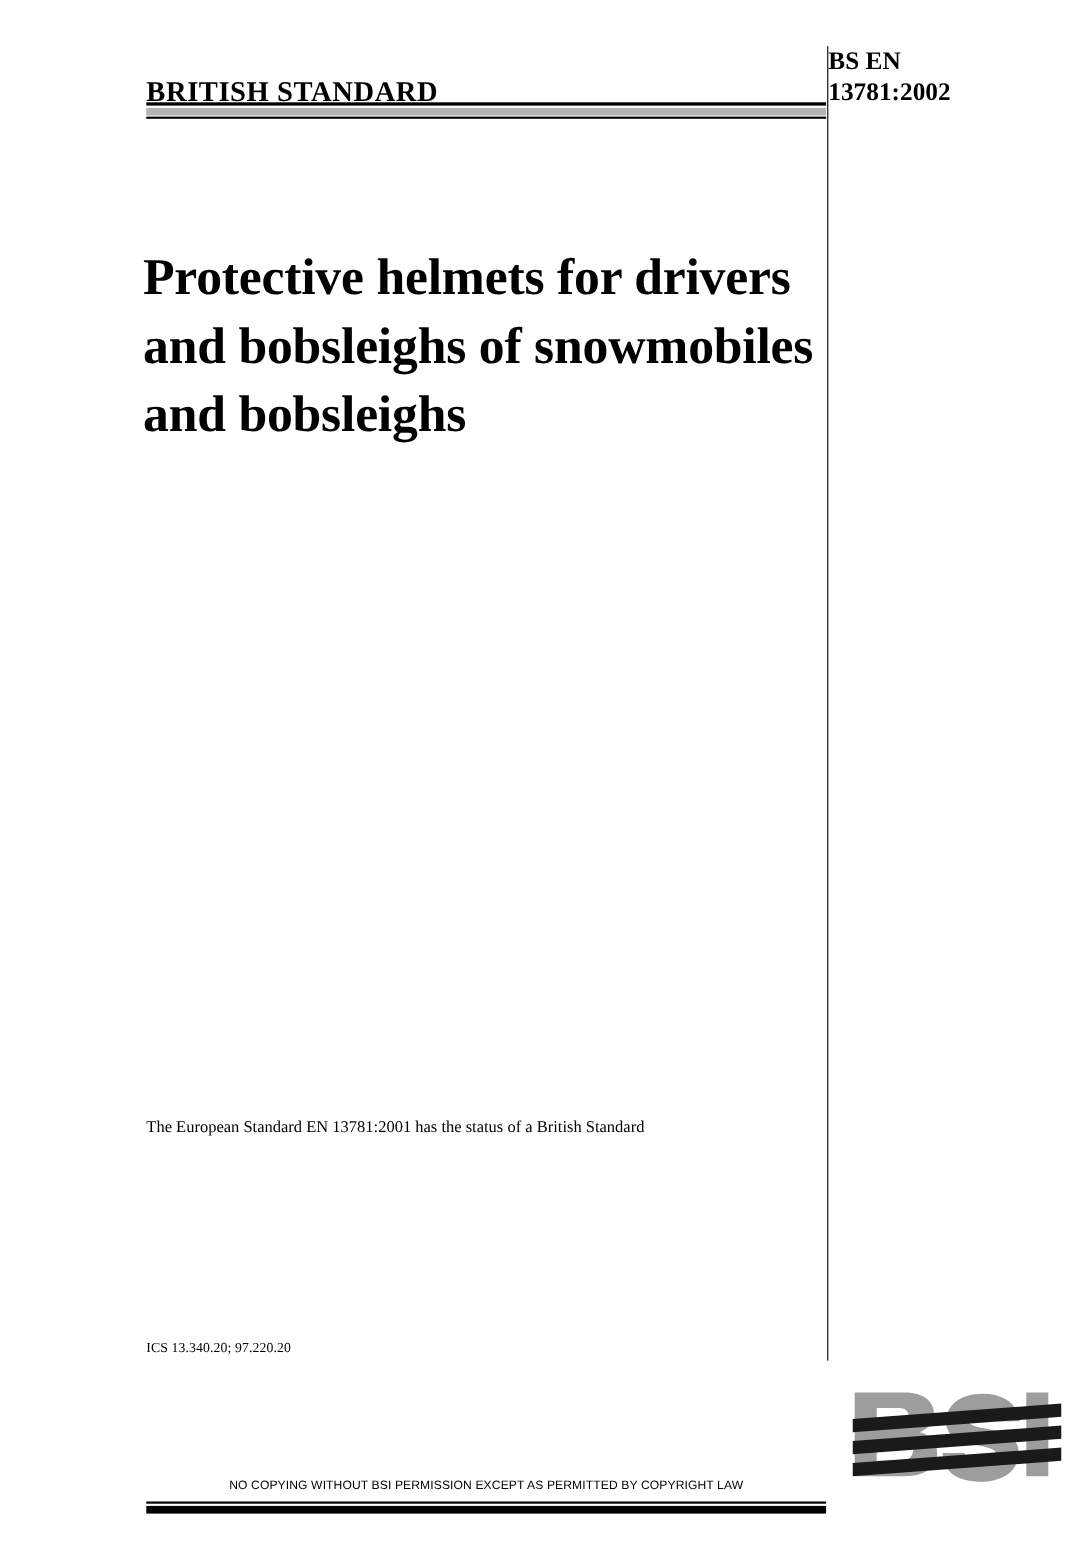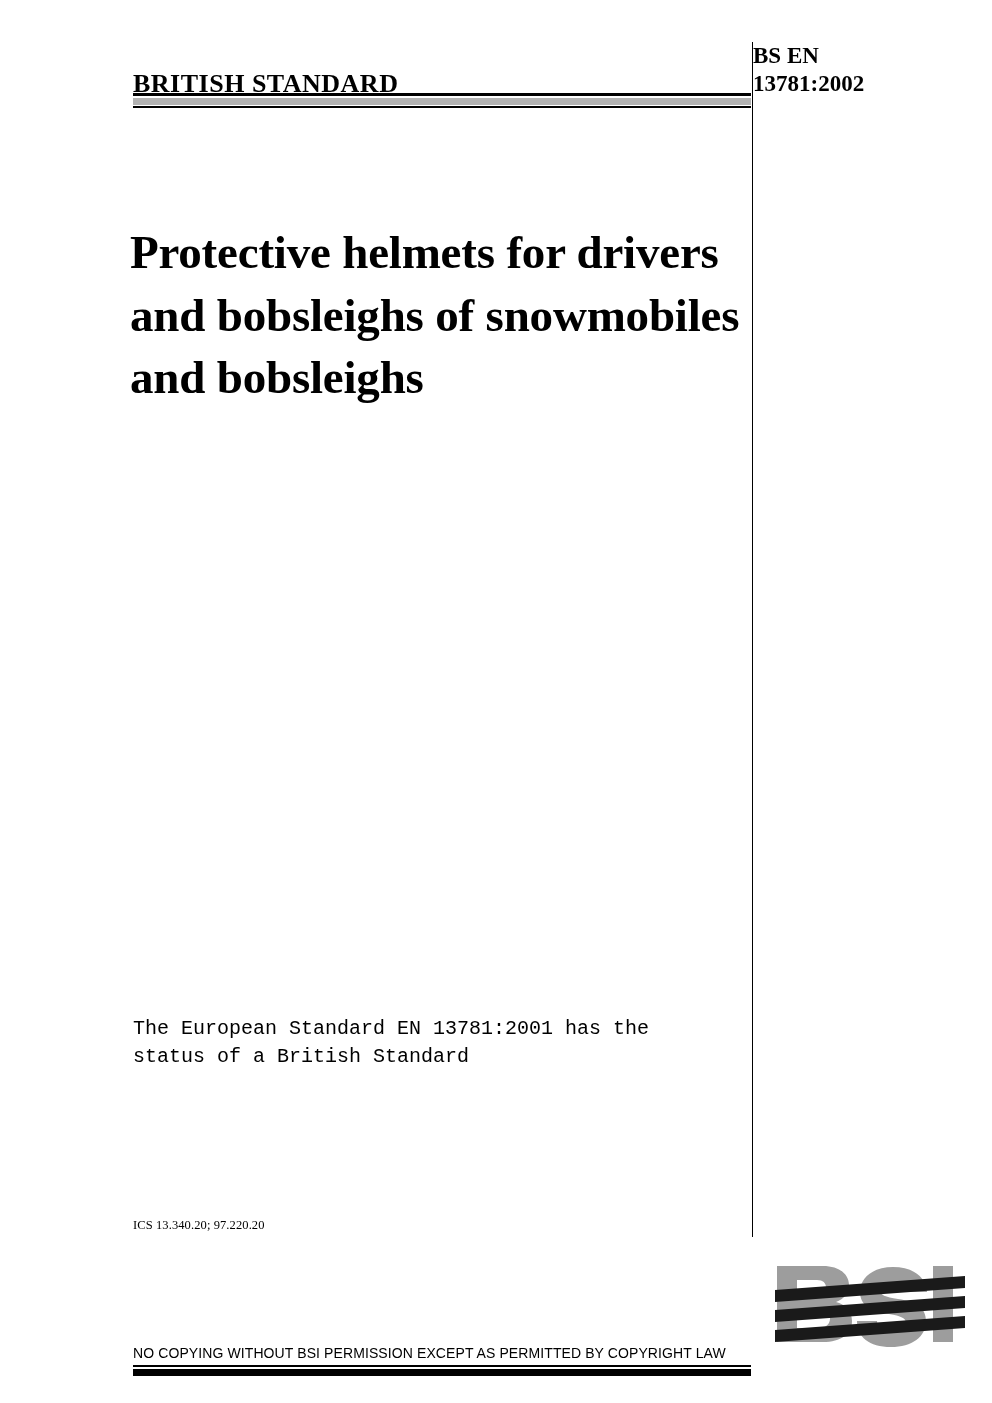--- a/index.html
+++ b/index.html
@@ -92,43 +92,44 @@
     line-height: 1.32;
     letter-spacing: -0.2px;
   }
 
   
   .status-note {
     position: absolute;
     left: 133px;
     top: 1015px;
     width: 560px;
-    font-family: Liberation Mono, monospace;
-    font-size: 20px;
+    font-family: Liberation Serif, serif;
+    font-size: 15px;
     line-height: 1.42;
   }
 
   
   .ics-line {
     position: absolute;
     left: 133px;
     top: 1218px;
     font-family: "Liberation Serif", serif;
     font-size: 12.5px;
     letter-spacing: 0.1px;
   }
 
   
   .footer-note {
     position: absolute;
     left: 133px;
     top: 1345px;
     width: 618px;
+    text-align: center;
     font-family: "Liberation Sans", sans-serif;
-    font-size: 14px;
+    font-size: 11px;
     letter-spacing: 0.1px;
   }
   .footer-rule-thin {
     position: absolute;
     left: 133px;
     top: 1365px;
     width: 618px;
     height: 2px;
     background: #000000;
   }

